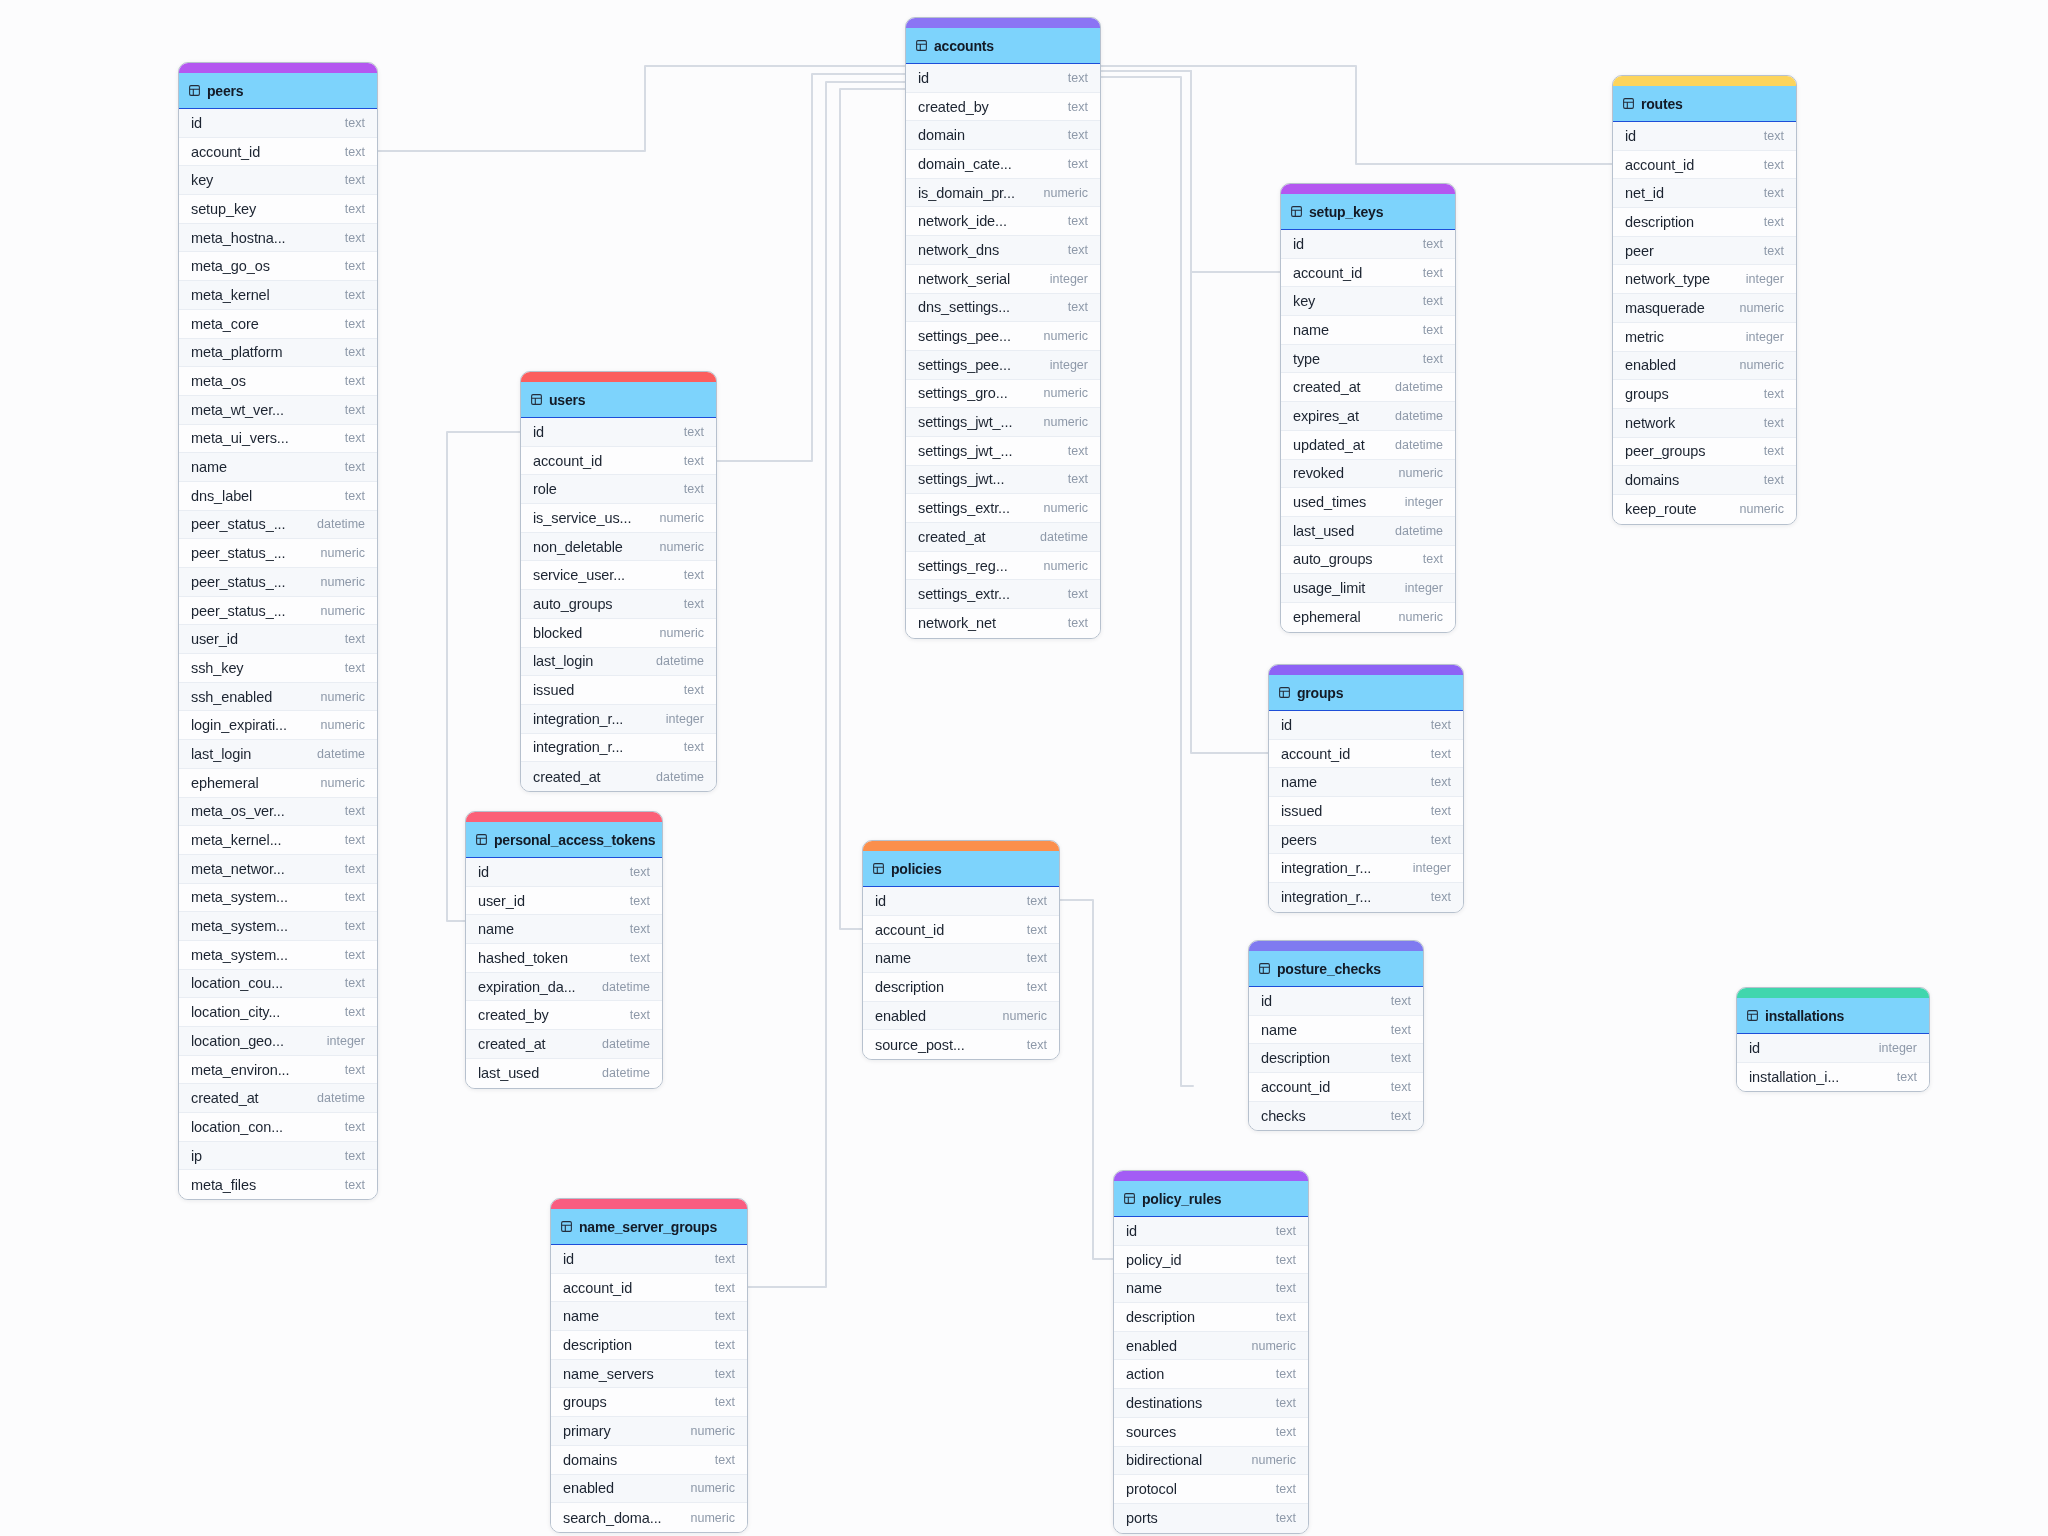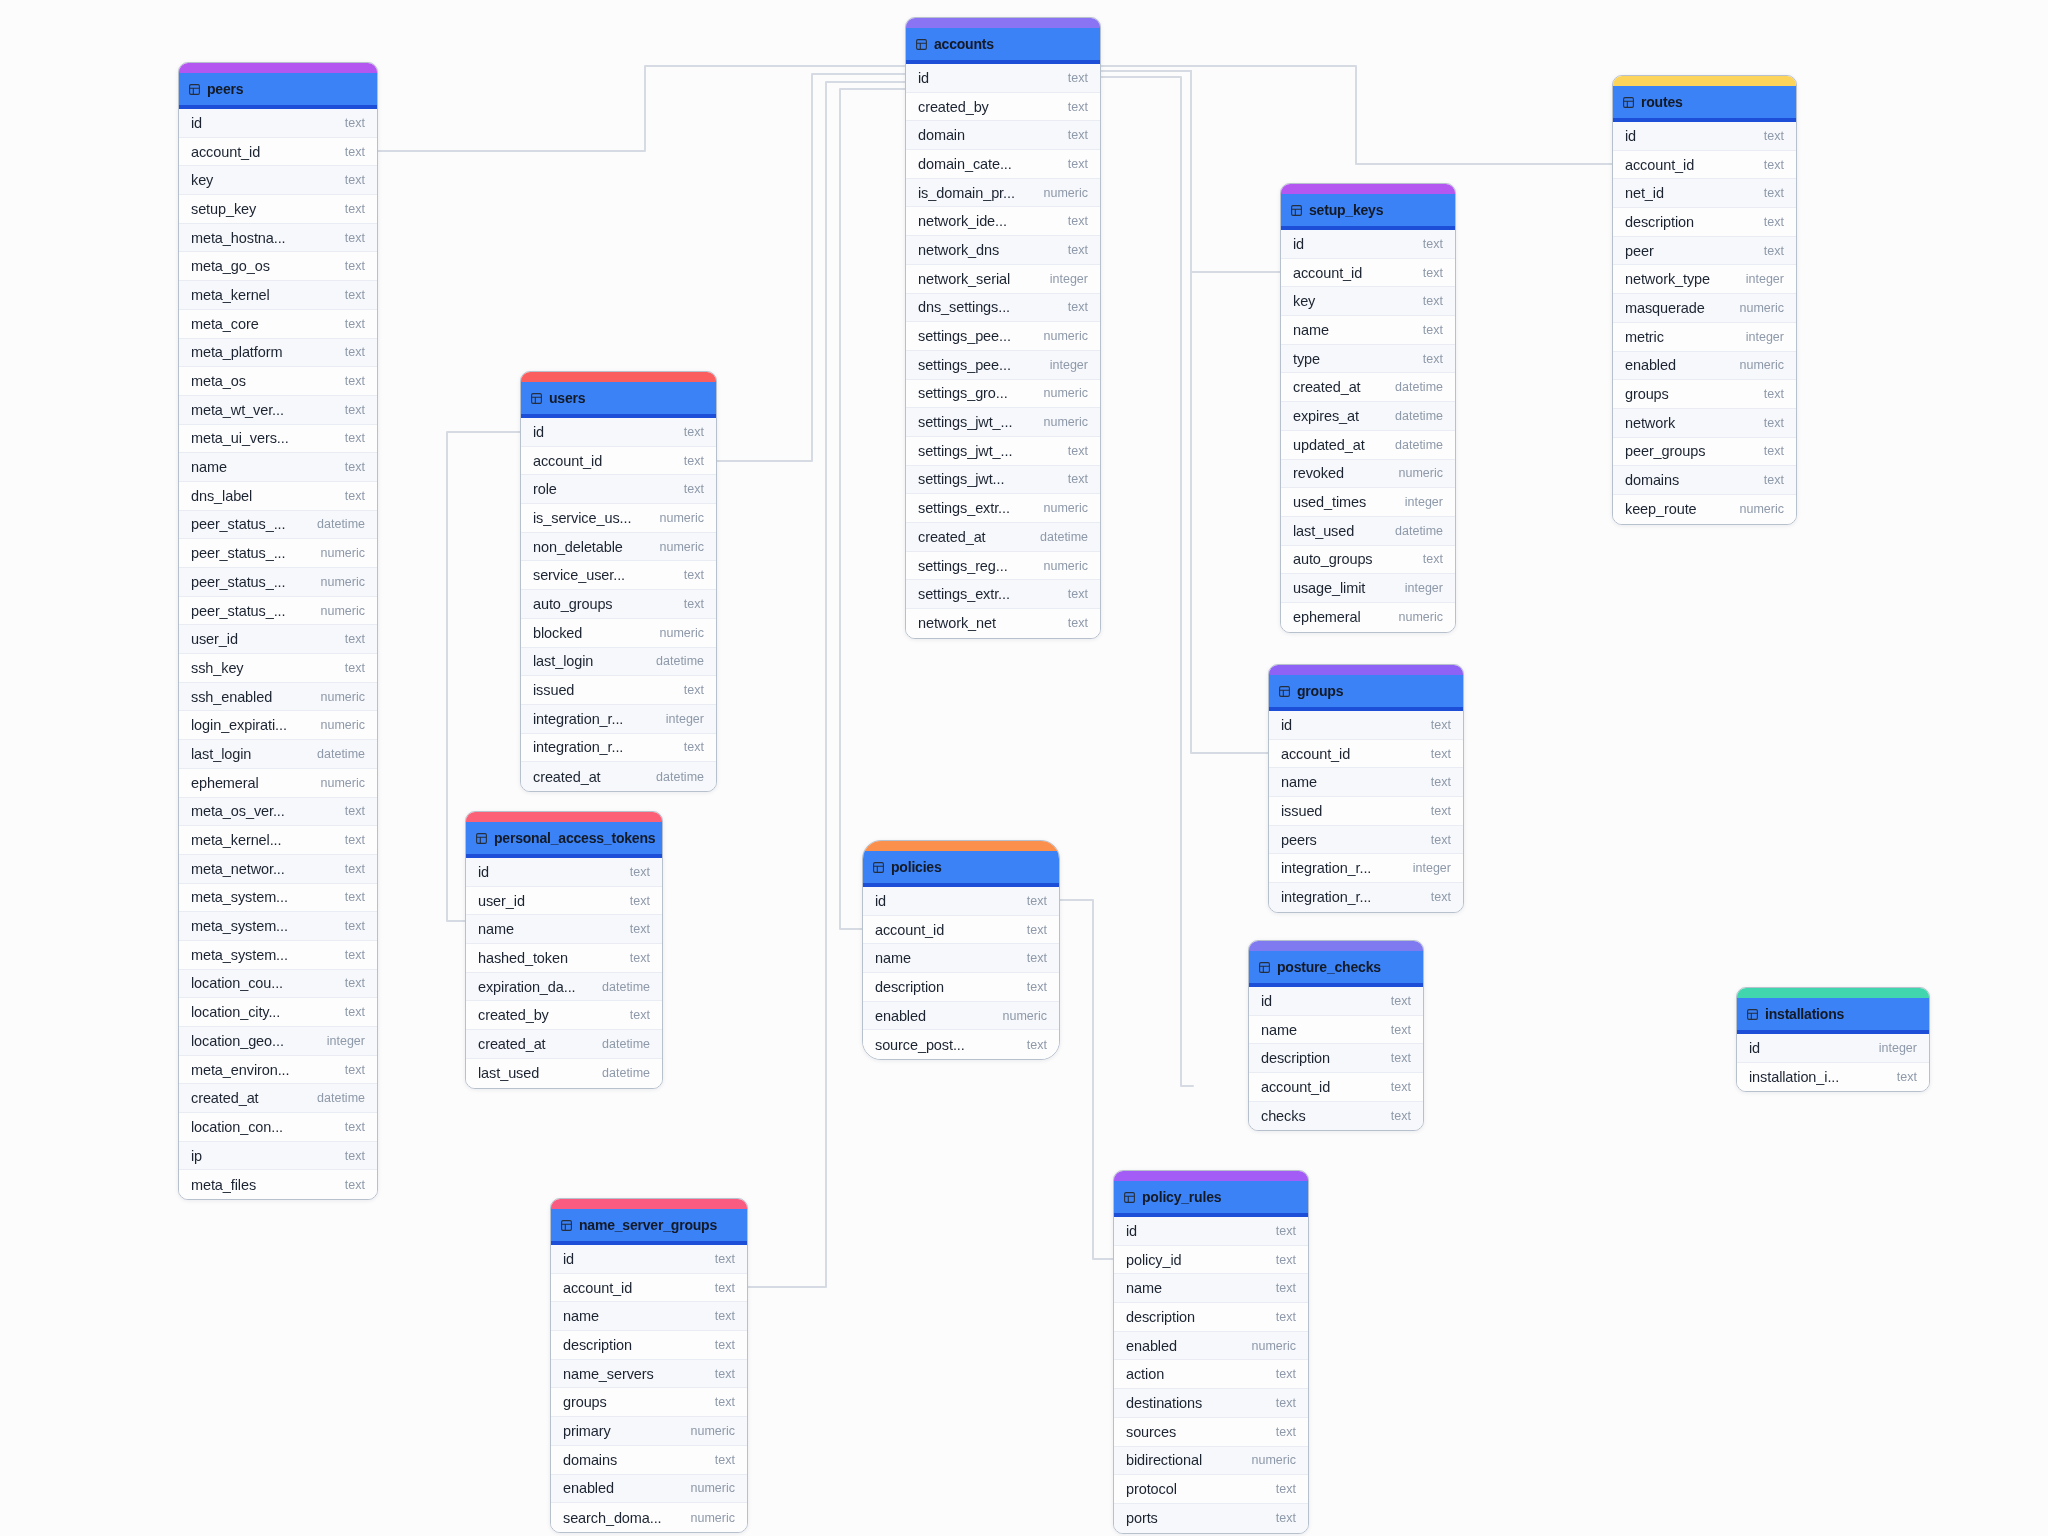--- a/index.html
+++ b/index.html
@@ -13,22 +13,22 @@
   .rel{fill:none;stroke-width:2;stroke-linejoin:round;stroke-linecap:round;}
   .table-card{
     position:absolute;background:#fff;
     border:1px solid #b7c1ce;border-radius:10px;
     box-shadow:0 1px 4px rgba(15,23,42,.08);
     overflow:hidden;box-sizing:border-box;
   }
   .color-bar{height:10px;}
   .t-header{
     height:36px;display:flex;align-items:center;gap:6px;
-    padding:0 10px 0 9px;background:#3b82f6;
-    border-bottom:4px solid #1d4ed8;box-sizing:border-box;
+    padding:0 10px 0 9px;background:#7dd3fc;
+    border-bottom:1px solid #1d4ed8;box-sizing:border-box;
   }
   .t-icon{width:13px;height:13px;fill:none;stroke:#242e3c;stroke-width:2;flex:0 0 auto;}
   .t-name{
     font-size:14px;font-weight:700;color:#131a26;
     letter-spacing:-0.2px;white-space:nowrap;
   }
   .t-row{
     height:28.7px;display:flex;align-items:center;justify-content:space-between;
     padding:0 12px;border-bottom:1px solid #e9edf3;box-sizing:border-box;
     background:#fdfdfe;
@@ -464,21 +464,21 @@
           <div class="t-row">
             <span class="f-name">enabled</span>
             <span class="f-type">numeric</span>
           </div>
           <div class="t-row">
             <span class="f-name">search_doma...</span>
             <span class="f-type">numeric</span>
           </div>
         </div>
       </div>
-      <div class="table-card" style="left: 862px; top: 840px; width: 198px; border-radius: 19px;">
+      <div class="table-card" style="left: 862px; top: 840px; width: 198px;">
         <div class="color-bar" style="background: rgb(251, 143, 76);"></div>
         <div class="t-header">
           <svg class="t-icon" viewBox="0 0 24 24">
             <rect x="3" y="3" width="18" height="18" rx="2.5"></rect>
             <path d="M3 9.8 H21 M9.8 9.8 V21"></path>
           </svg>
           <span class="t-name">policies</span>
         </div>
         <div>
           <div class="t-row">

